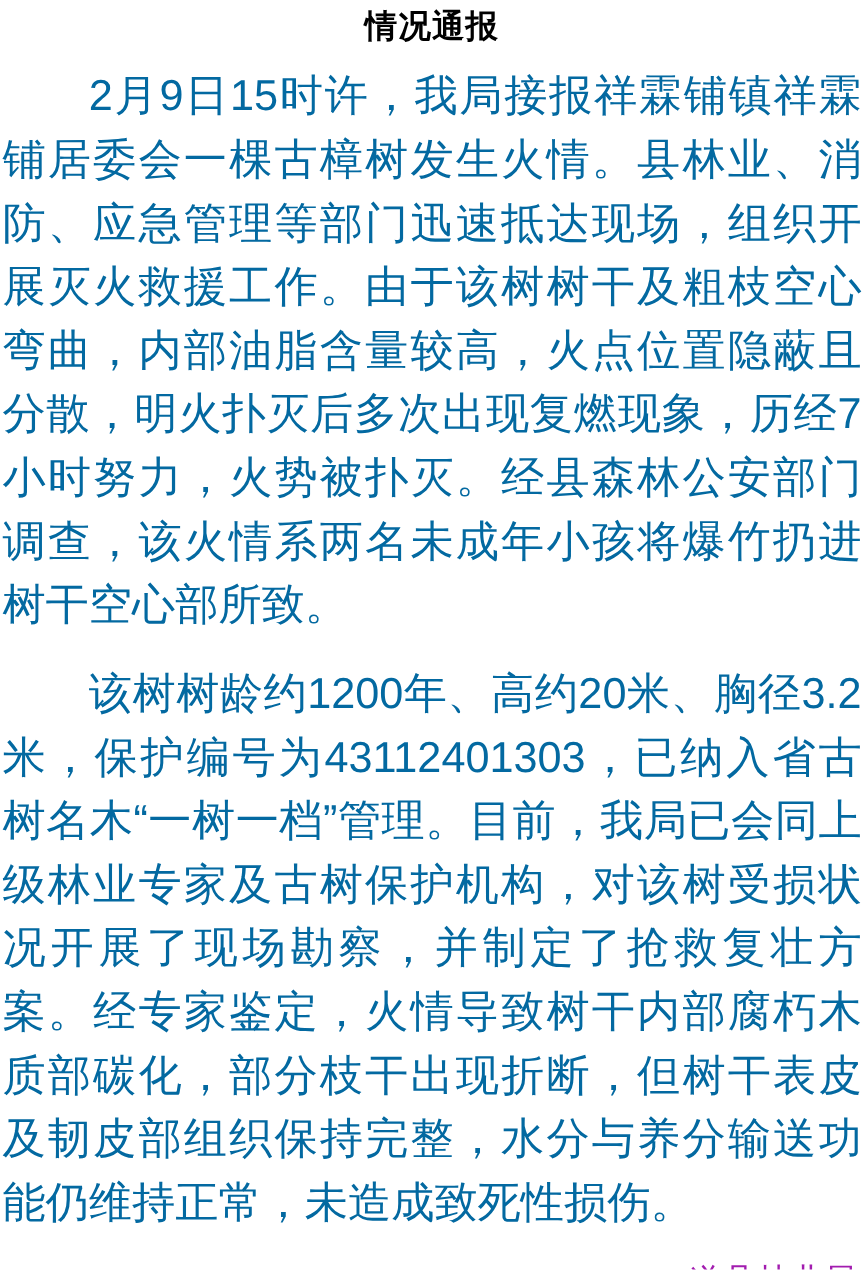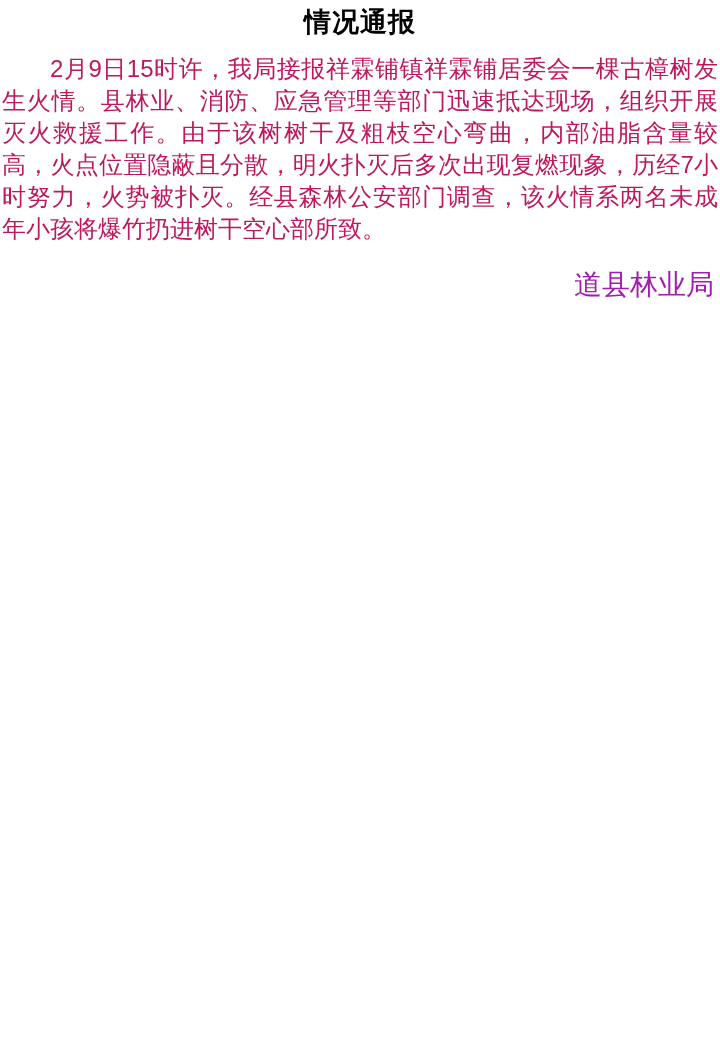--- a/index.html
+++ b/index.html
@@ -24,23 +24,23 @@
     margin: 0 0 17px 0;
     font-size: 27px;
     line-height: 28px;
     font-weight: 700;
     color: #000000;
     text-align: center;
     letter-spacing: 1px;
   }
   .para {
     margin: 0 0 21px 0;
-    font-size: 24px;
-    line-height: 32px;
-    color: #be185d;
+    font-size: 36px;
+    line-height: 53px;
+    color: #0369a1;
     text-align: justify;
     text-justify: inter-character;
     text-indent: 2em;
     word-break: break-all;
   }
   .sig-line {
     margin: 0 0 21px 0;
     font-size: 28px;
     line-height: 38.5px;
     color: #a21caf;
@@ -49,18 +49,19 @@
   }
 </style>
 </head>
 <body>
 
 <div class="page">
   <h1 class="doc-title">情况通报</h1>
 
   <p class="para">2月9日15时许，我局接报祥霖铺镇祥霖铺居委会一棵古樟树发生火情。县林业、消防、应急管理等部门迅速抵达现场，组织开展灭火救援工作。由于该树树干及粗枝空心弯曲，内部油脂含量较高，火点位置隐蔽且分散，明火扑灭后多次出现复燃现象，历经7小时努力，火势被扑灭。经县森林公安部门调查，该火情系两名未成年小孩将爆竹扔进树干空心部所致。</p>
 
+  <p class="para">该树树龄约1200年、高约20米、胸径3.2米，保护编号为43112401303，已纳入省古树名木“一树一档”管理。目前，我局已会同上级林业专家及古树保护机构，对该树受损状况开展了现场勘察，并制定了抢救复壮方案。经专家鉴定，火情导致树干内部腐朽木质部碳化，部分枝干出现折断，但树干表皮及韧皮部组织保持完整，水分与养分输送功能仍维持正常，未造成致死性损伤。</p>
 
 
 
   <p class="sig-line">道县林业局</p>
 
 </div>
 
 </body></html>

